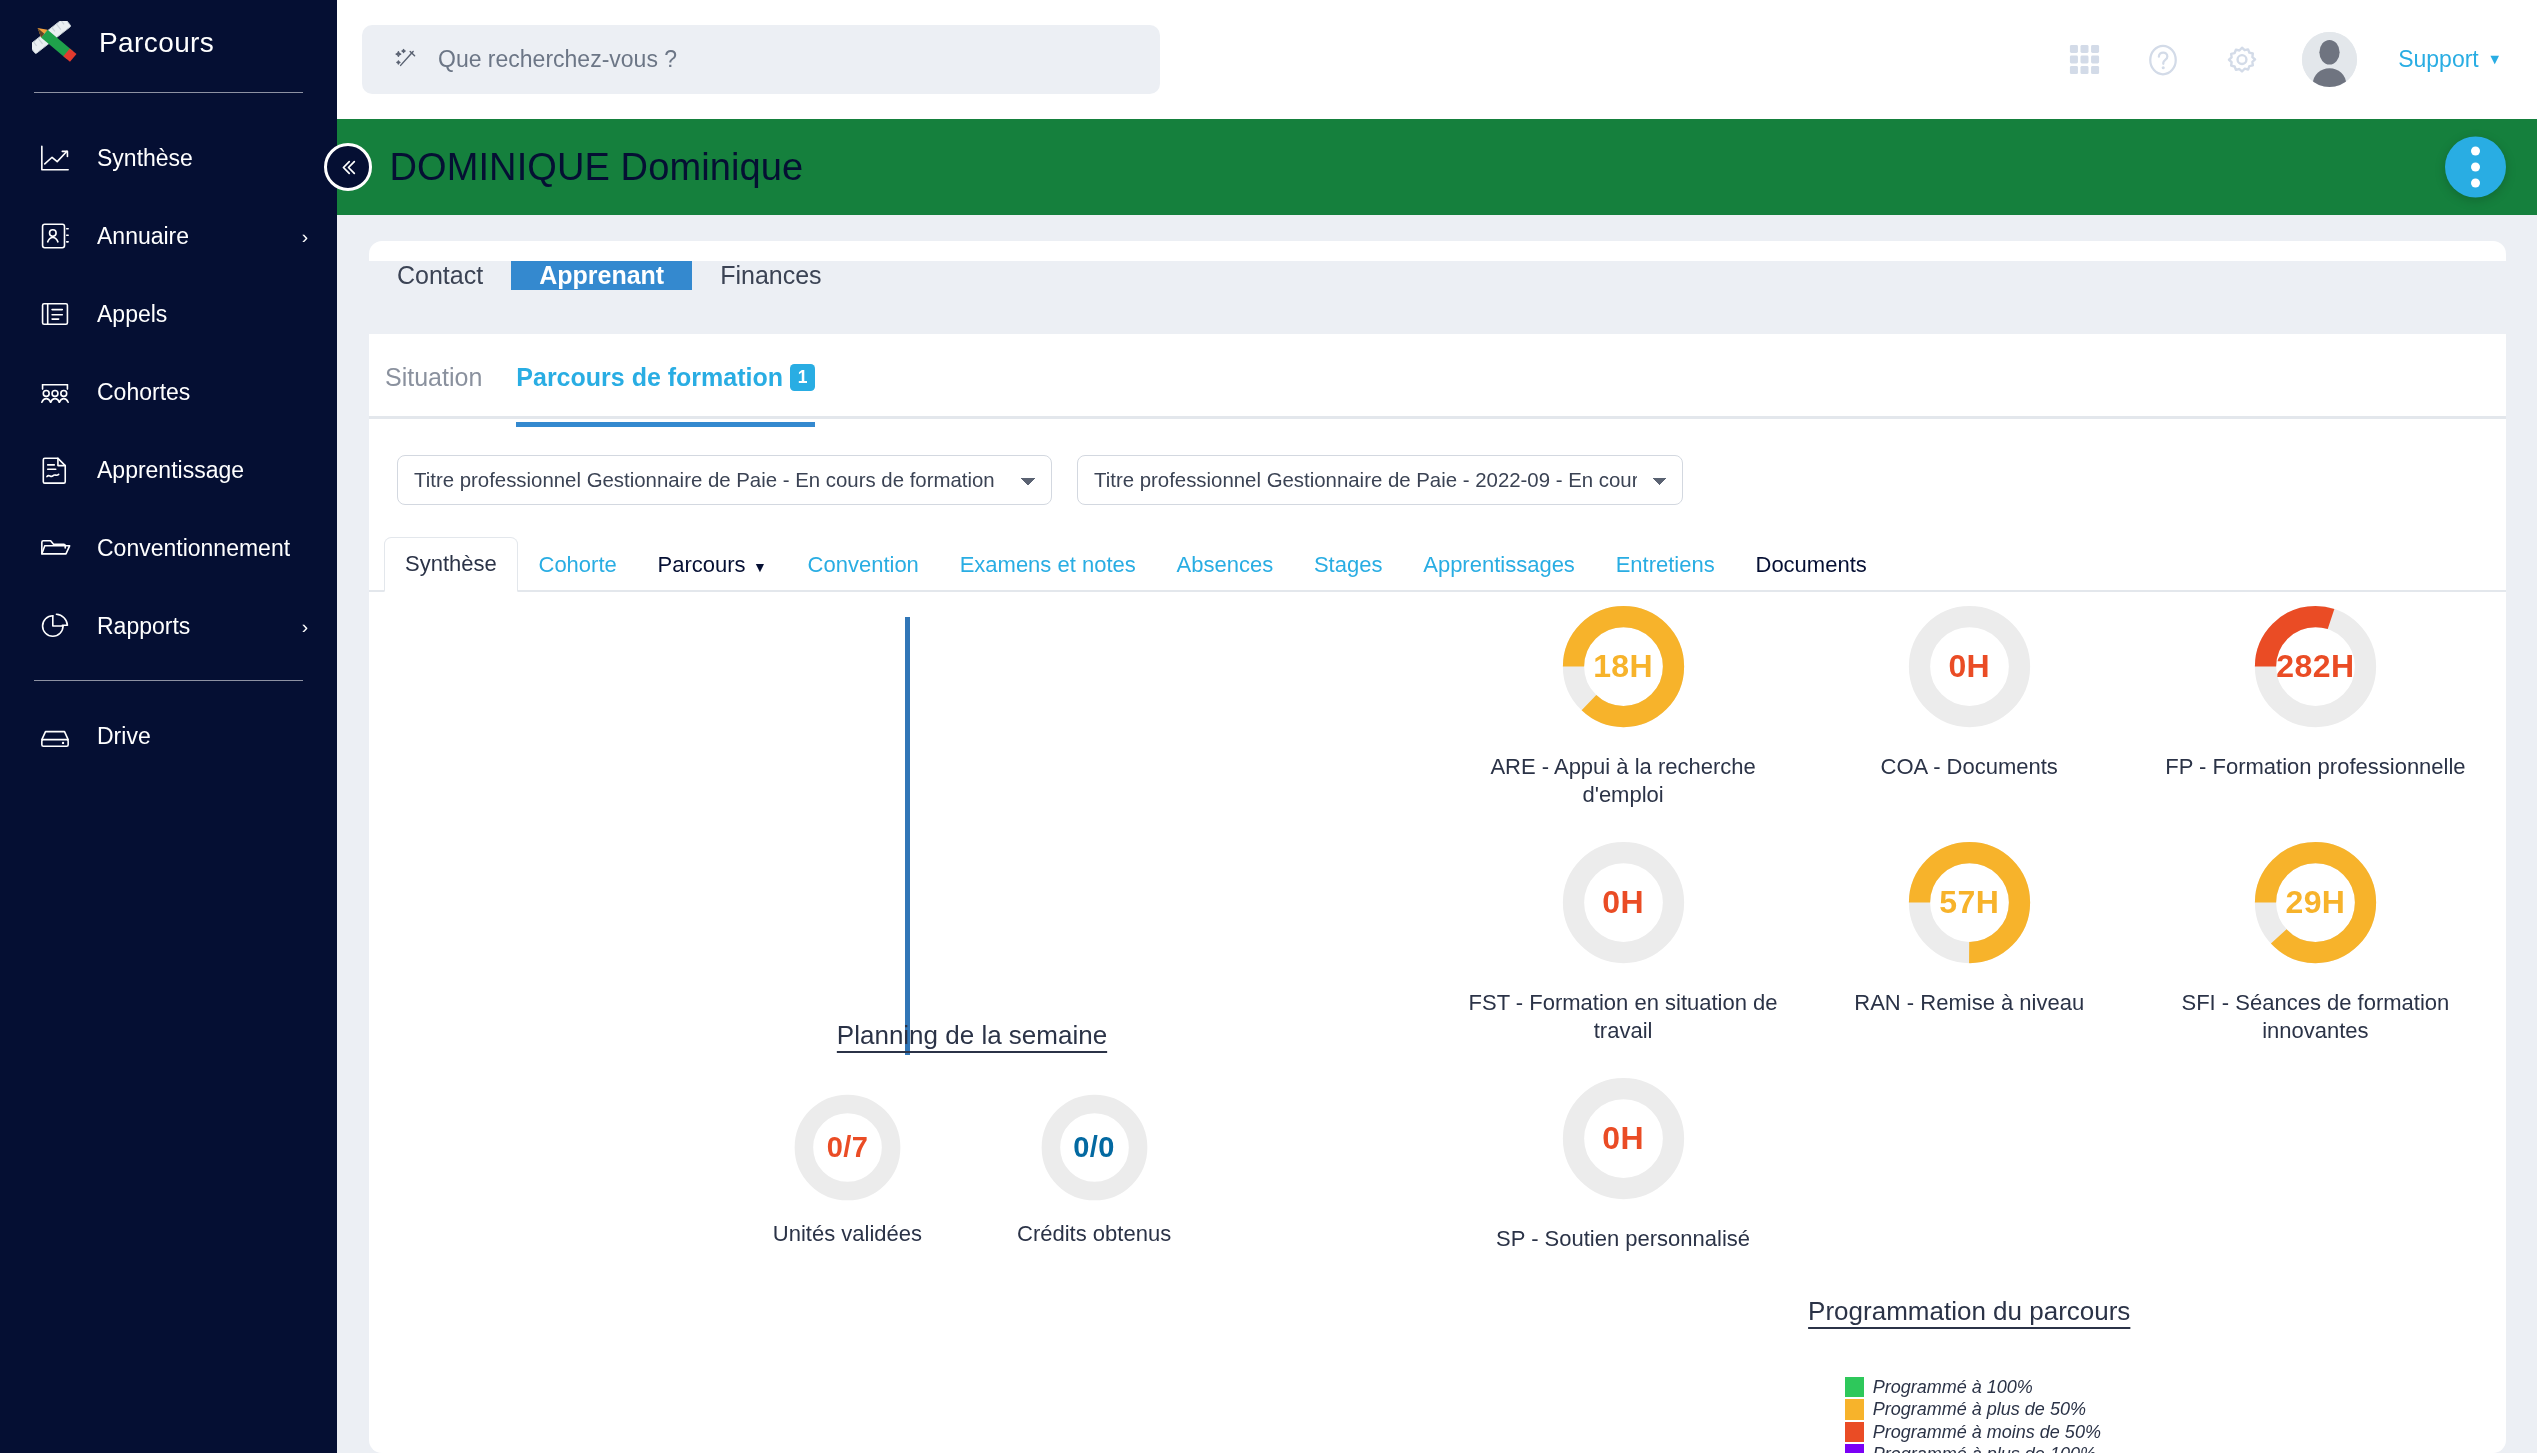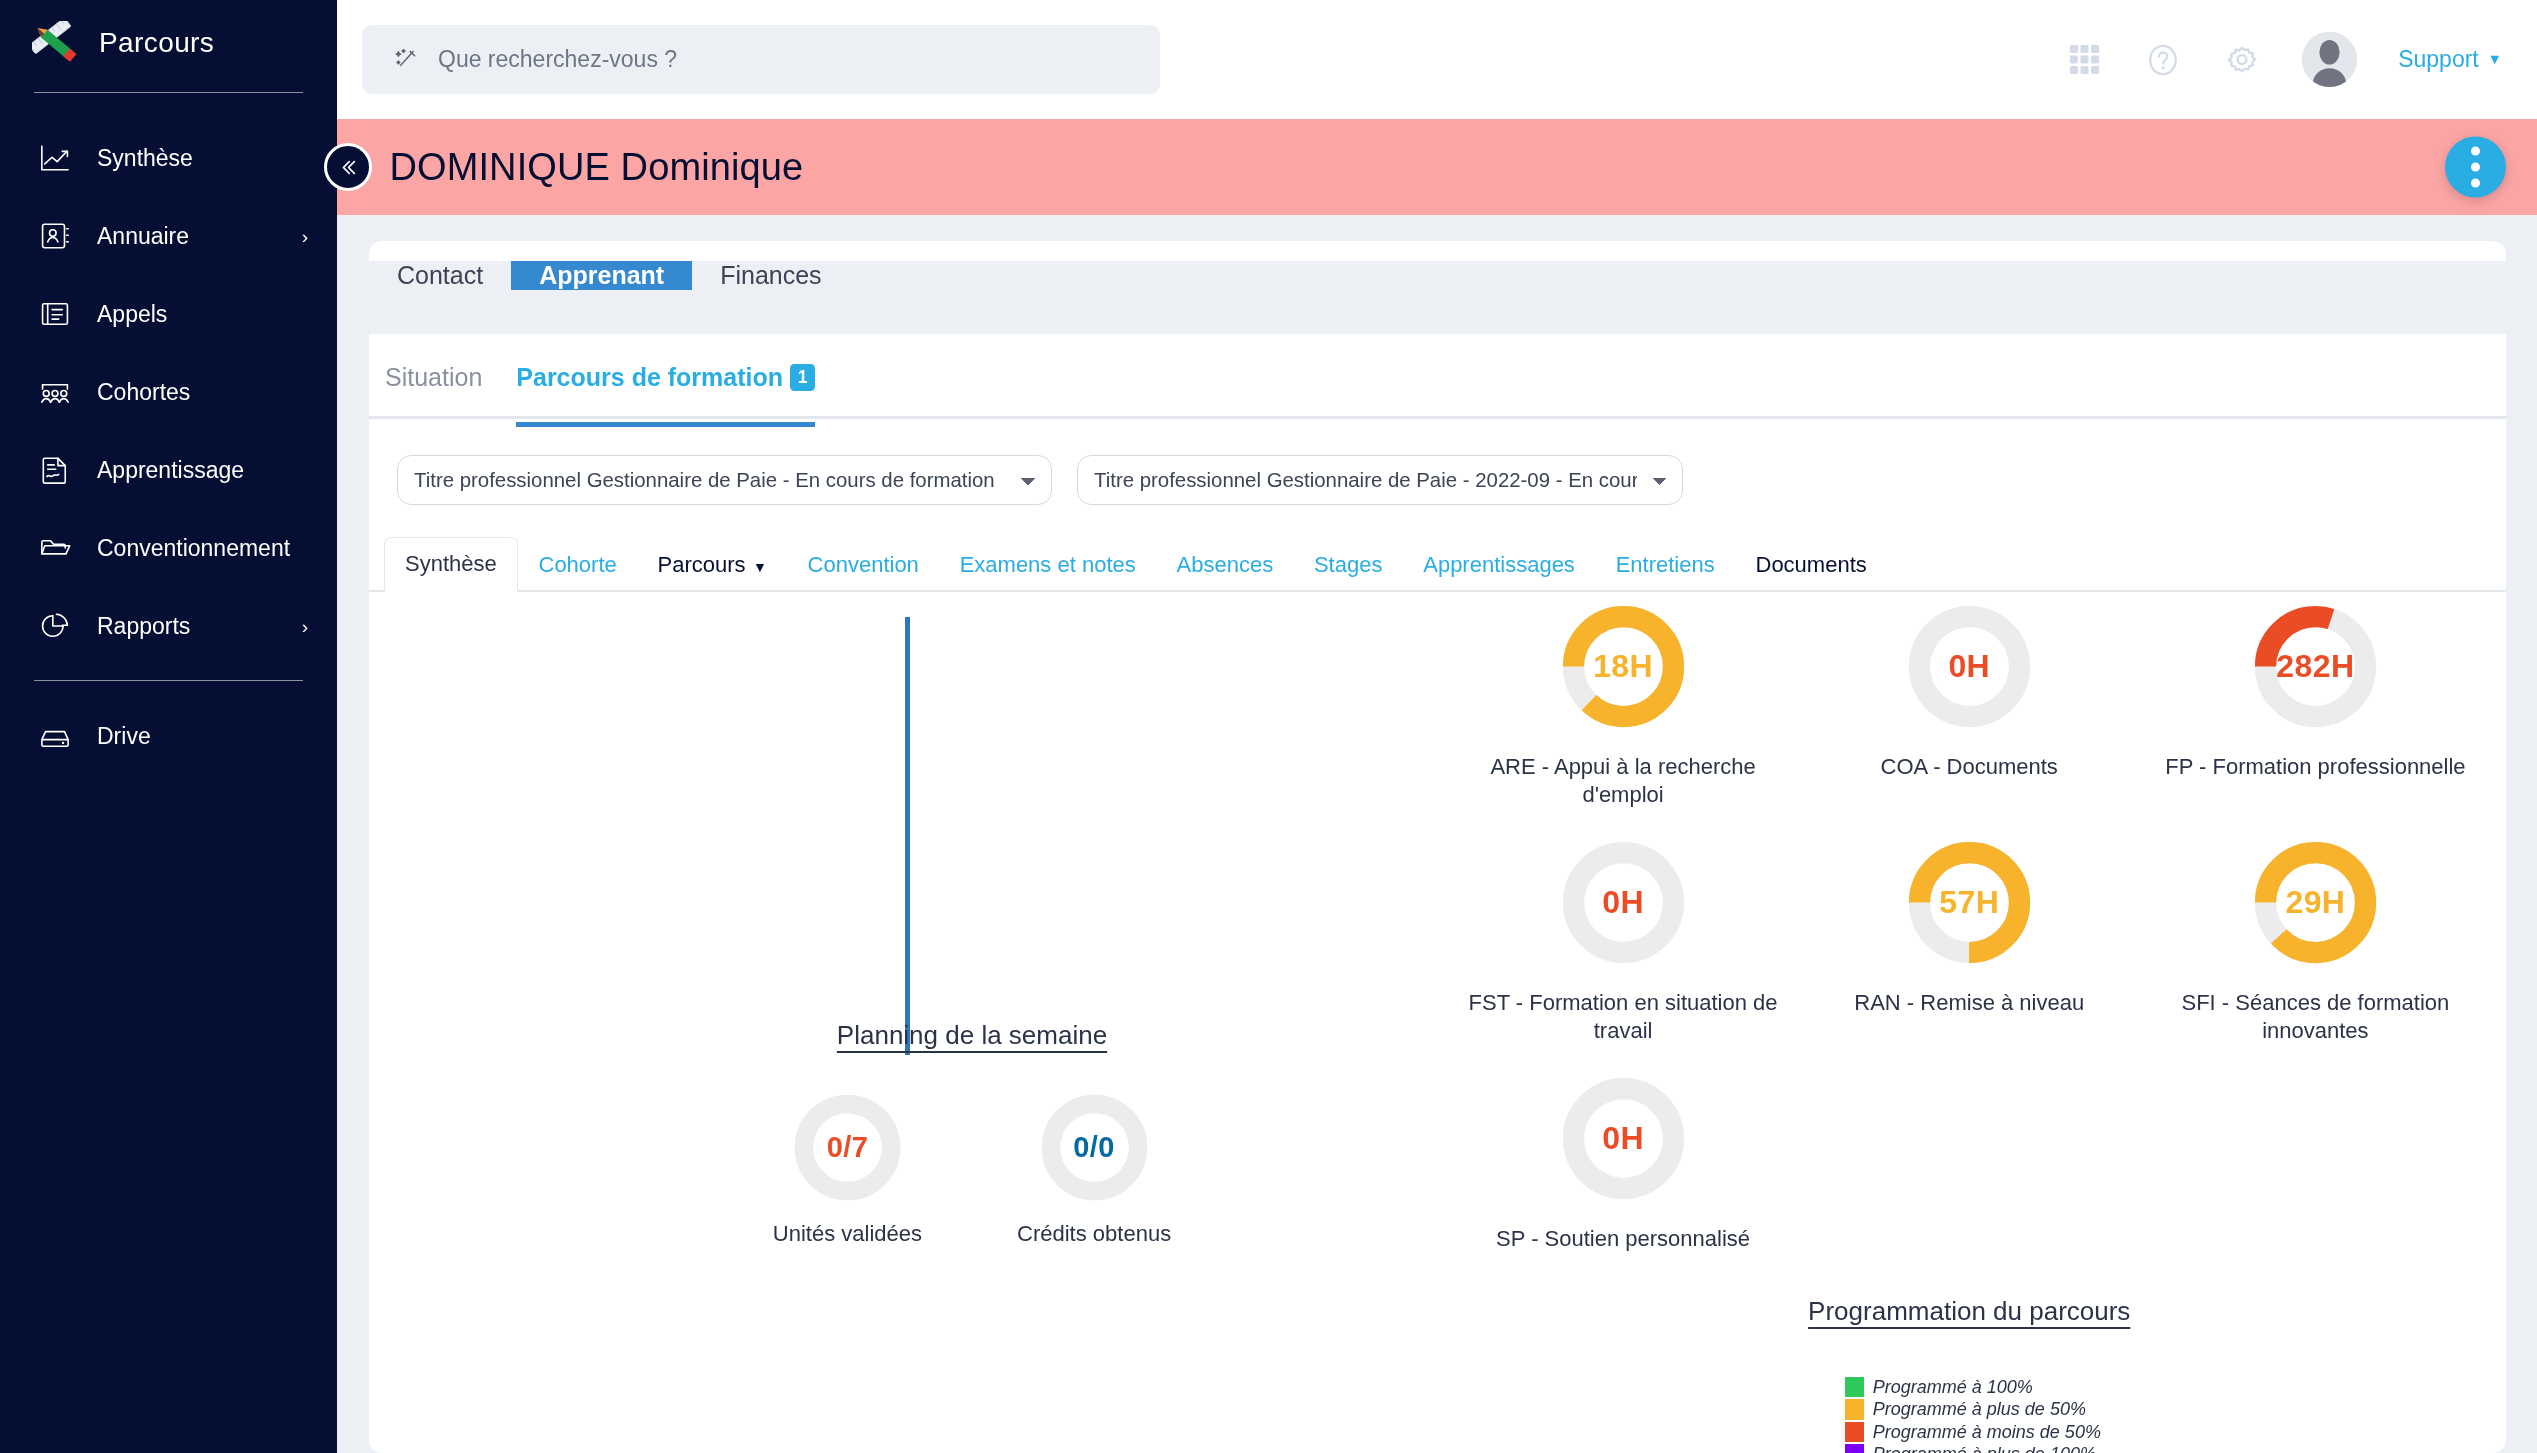--- a/index.html
+++ b/index.html
@@ -83,21 +83,21 @@
     background: #e3e7eb; overflow: hidden; position: relative; flex:0 0 55px;
   }
   .avatar svg { position:absolute; left:0; top:0; }
   .support-link {
     font-size: 23px; color: #29ADE3; display:flex; align-items:center; gap: 8.8px; cursor:pointer;
   }
   .support-caret { font-size: 14.6px; line-height:1; }
 
   
   .page-band {
-    height: 96px; background: #fca5a5;
+    height: 96px; background: #15803d;
     display: flex; align-items: center;
     padding-left: 31px; position: relative;
   }
   .collapse-btn {
     width: 48px; height: 48px; border-radius: 50%;
     background: #050F33; border: 3.6px solid #ffffff;
     display: flex; align-items: center; justify-content: center;
     margin-left: -44px; margin-right: 17.5px;
     cursor: pointer; flex: 0 0 48px; position: relative; z-index: 5;
   }
@@ -157,21 +157,21 @@
     padding: 4.4px 7.3px; border-radius: 4.4px; vertical-align: 3.6px; margin-left: 7.3px;
   }
   .sec-rule {
     height: 2.2px; background: #e3e7ec; margin: 0 0 0 0;
   }
 
   
   .filter-row { display: flex; gap: 25px; padding: 36px 0 0 28px; }
   .sel {
     appearance: none; -webkit-appearance: none;
-    background: #ffffff; border: 1.5px solid #d3d8e0; border-radius: 14px;
+    background: #ffffff; border: 1.5px solid #d3d8e0; border-radius: 8px;
     height: 50px; font-family: inherit; font-size: 20.4px; color: #3b4354;
     padding: 0 45px 0 16px; cursor: pointer; outline: none;
     background-image: linear-gradient(45deg, transparent 50%, #5a6272 50%), linear-gradient(135deg, #5a6272 50%, transparent 50%);
     background-position: calc(100% - 23px) 22px, calc(100% - 16px) 22px;
     background-size: 7.3px 7.3px, 7.3px 7.3px;
     background-repeat: no-repeat;
   }
   .sel.w1 { width: 655px; }
   .sel.w2 { width: 606px; }
 

